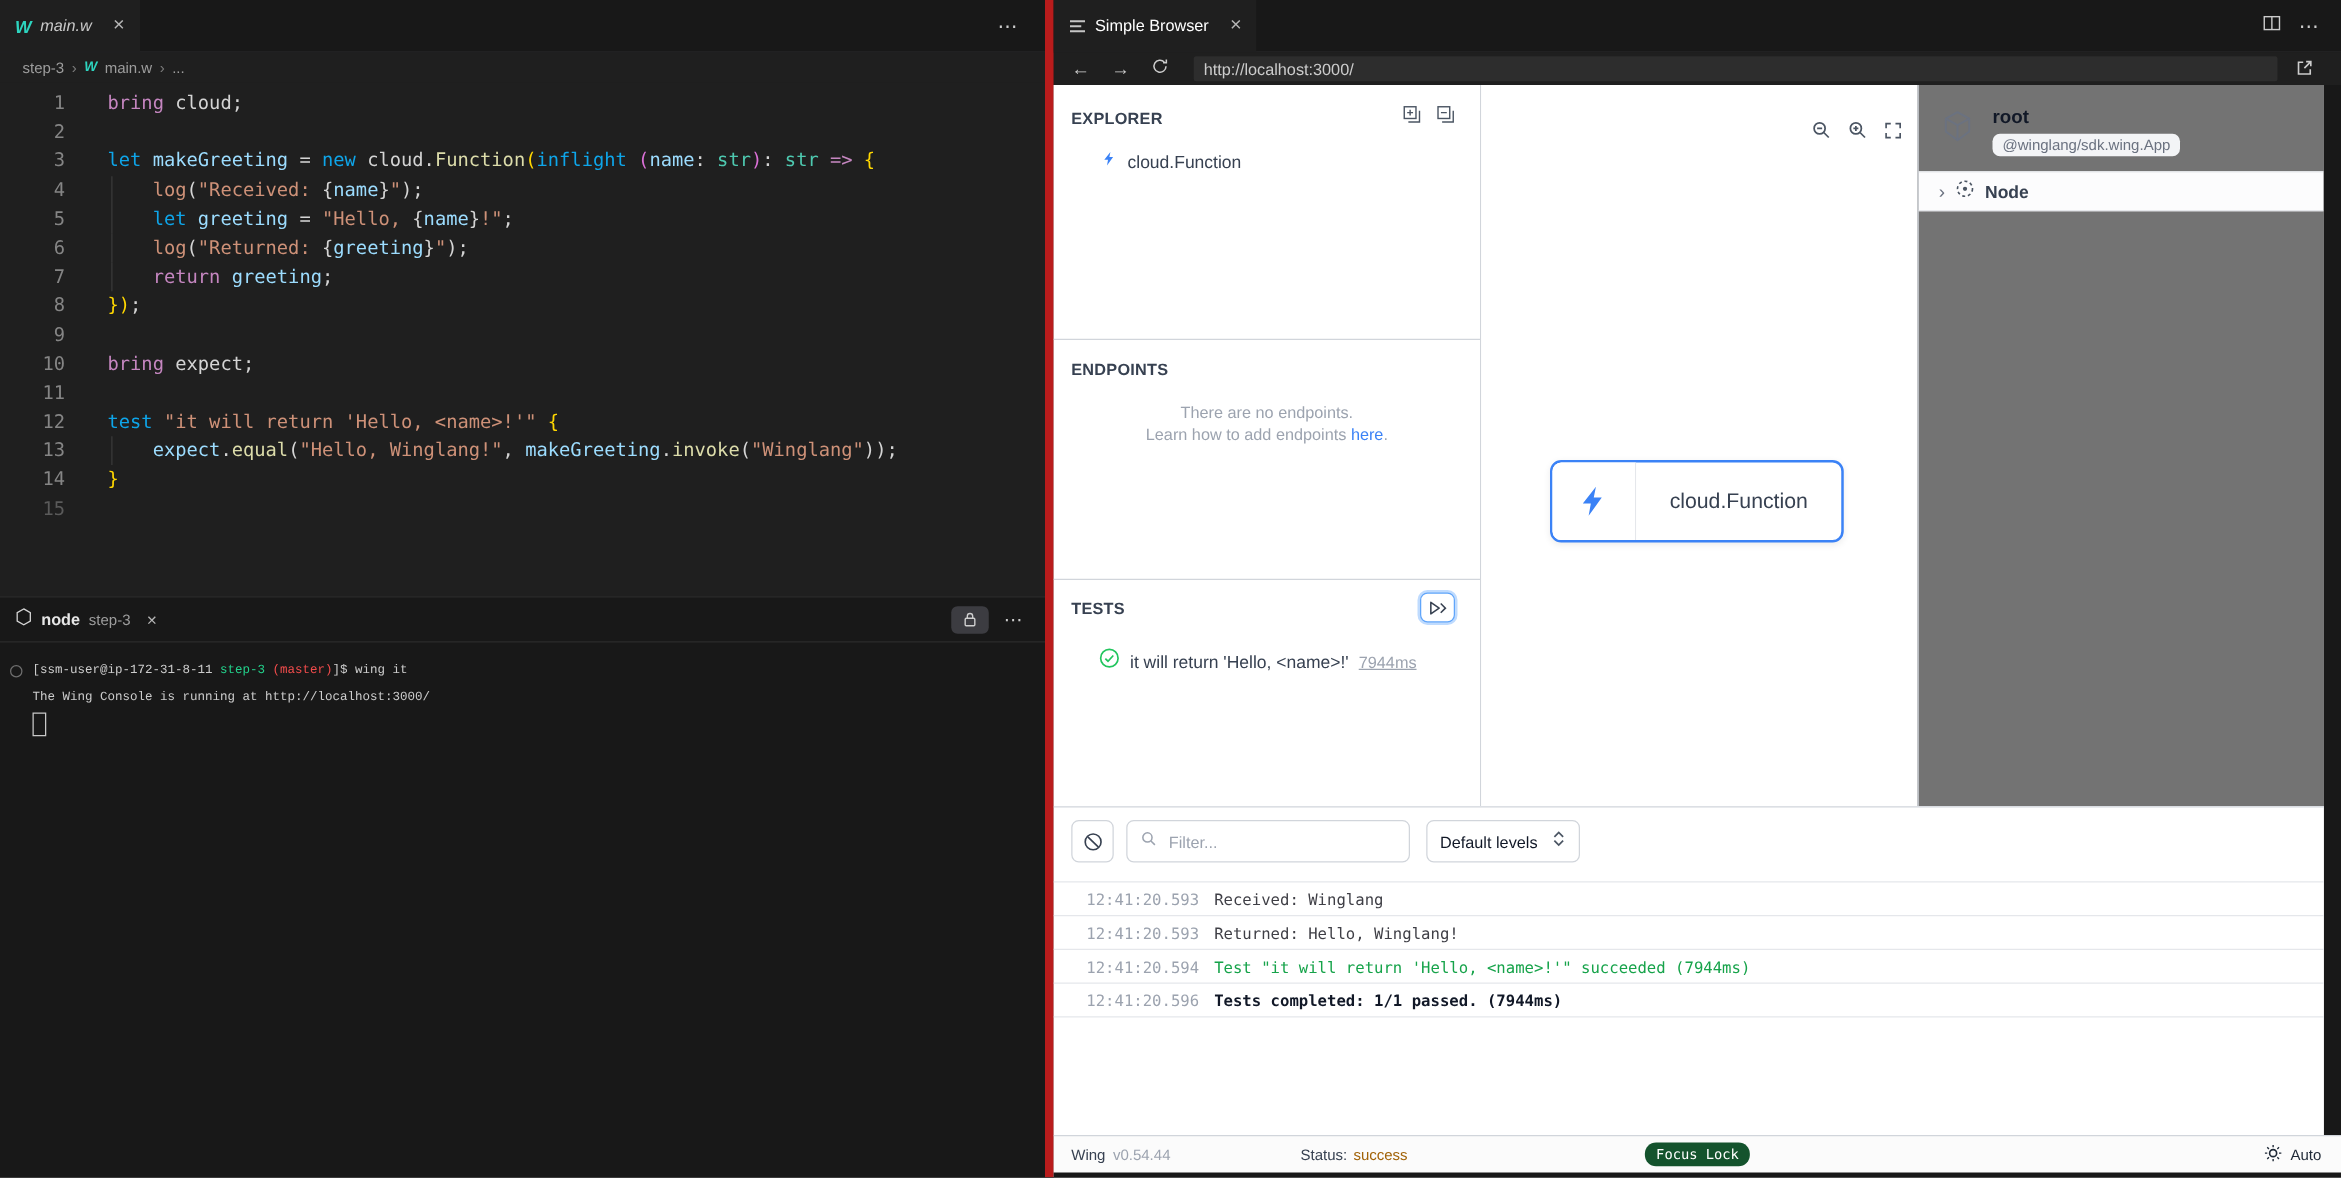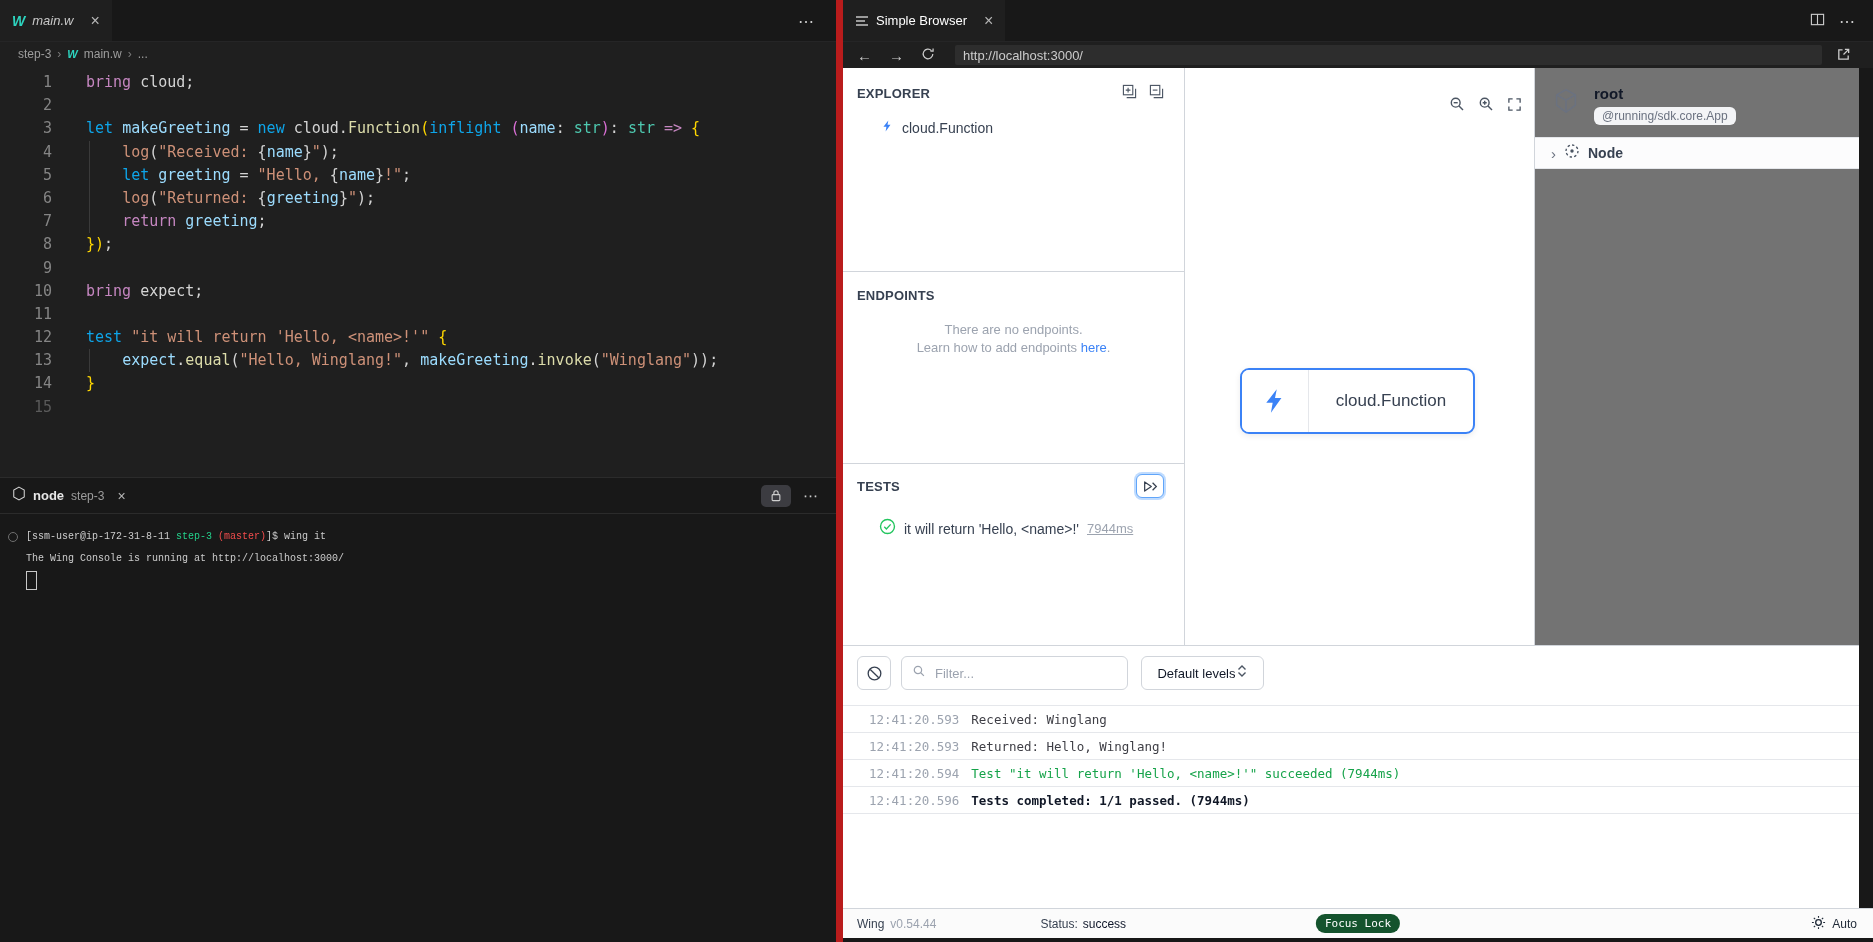--- a/index.html
+++ b/index.html
@@ -85,34 +85,34 @@
   .node-chevron{color:#6b7280;font-size:15px;line-height:1;}
   .node-row-label{font-size:14px;font-weight:700;color:#374151;}
   .right-strip{position:absolute;right:0;top:0;width:14px;height:840px;background:#181818;}
 
   .logs-panel{position:absolute;left:0;right:14px;top:577px;height:263px;border-top:1px solid #d1d5db;box-sizing:border-box;background:#fff;}
   .logs-toolbar{display:flex;align-items:center;padding:10px 0 0 14px;height:44px;box-sizing:border-box;}
   .clear-btn{width:34px;height:34px;border:1px solid #d1d5db;border-radius:6px;display:flex;align-items:center;justify-content:center;background:#fff;box-sizing:border-box;}
   .filter-box{margin-left:10px;width:227px;height:34px;border:1px solid #d1d5db;border-radius:6px;display:flex;align-items:center;padding:0 10px;box-sizing:border-box;gap:7px;background:#fff;}
   .filter-input{border:none;outline:none;font-size:13px;color:#374151;width:100%;font-family:"Liberation Sans",sans-serif;background:transparent;}
   .filter-input::placeholder{color:#9ca3af;}
-  .levels-select{margin-left:13px;width:123px;height:34px;border:1px solid #d1d5db;border-radius:6px;display:flex;align-items:center;justify-content:center;padding:0 10px;box-sizing:border-box;background:#fff;}
+  .levels-select{margin-left:13px;width:123px;height:34px;border:1px solid #d1d5db;border-radius:6px;display:flex;align-items:center;justify-content:space-between;padding:0 10px;box-sizing:border-box;background:#fff;}
   .levels-label{font-size:13px;color:#111827;}
   .log-rows{margin-top:15px;border-top:1px solid #e5e7eb;}
   .log-row{height:26px;display:flex;align-items:center;gap:12px;padding-left:26px;border-bottom:1px solid #e5e7eb;font-family:"DejaVu Sans Mono",monospace;font-size:12.5px;}
   .log-time{color:#9ca3af;}
   .log-msg.default{color:#3f3f46;}
   .log-msg.success{color:#16a34a;}
   .log-msg.bold{color:#111827;font-weight:700;}
 
   .statusbar{position:absolute;left:0;right:0;top:840px;height:30px;border-top:1px solid #d1d5db;background:#fbfbfb;box-sizing:border-box;display:flex;align-items:center;}
   .sb-app{margin-left:14px;font-size:12px;color:#374151;}
   .sb-version{margin-left:6px;font-size:12px;color:#9ca3af;}
   .sb-status-label{margin-left:104px;font-size:12px;color:#374151;}
-  .sb-status-value{margin-left:5px;font-size:12px;color:#0f172a;}
+  .sb-status-value{margin-left:5px;font-size:12px;color:#a16207;}
   .sb-pill{position:absolute;left:50%;transform:translateX(-50%);background:#14532d;color:#fff;font-size:11px;padding:3px 9px;border-radius:9px;font-family:"DejaVu Sans Mono",monospace;}
   .sb-right{position:absolute;right:16px;display:flex;align-items:center;gap:6px;font-size:12px;color:#1f2937;}
   .bottom-strip{position:absolute;left:0;right:0;top:870px;height:4px;background:#181818;}
 
   .browser-tab-icon{display:inline-flex;}
 </style>
 </head>
 <body>
 
 <div class="window">
@@ -304,21 +304,21 @@
       </div>
 
       <div class="col-right">
         <div class="root-row">
           <span><svg width="30" height="30" viewBox="0 0 32 32">
                 <path d="M16 4l10 5.5v11L16 28 6 20.5v-11z" fill="none" stroke="#6b7280" stroke-width="1.6" stroke-linejoin="round"></path>
                 <path d="M6 9.5L16 15l10-5.5M16 15v13" fill="none" stroke="#6b7280" stroke-width="1.6"></path>
               </svg></span>
           <span>
             <div class="root-title">root</div>
-            <span class="root-badge">@running/sdk.core.App</span>
+            <span class="root-badge">@winglang/sdk.wing.App</span>
           </span>
         </div>
         <div class="node-row">
           <span class="node-chevron">›</span>
           <span><svg width="16" height="16" viewBox="0 0 16 16">
                 <circle cx="8" cy="8" r="6" fill="none" stroke="#4b5563" stroke-width="1.3" stroke-dasharray="2.4 2.2"></circle>
                 <circle cx="8" cy="8" r="1.7" fill="#4b5563"></circle>
               </svg></span>
           <span class="node-row-label">Node</span>
         </div>

